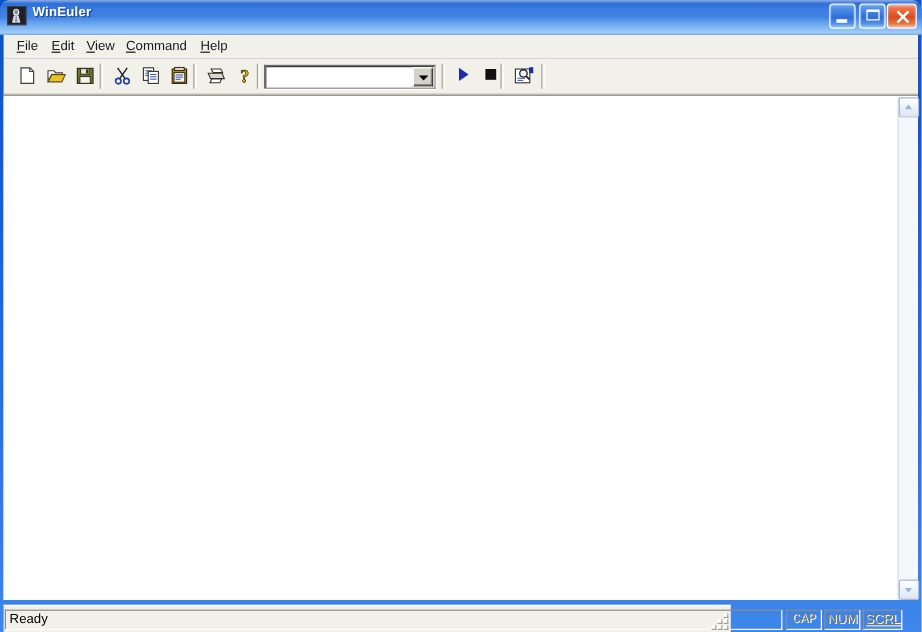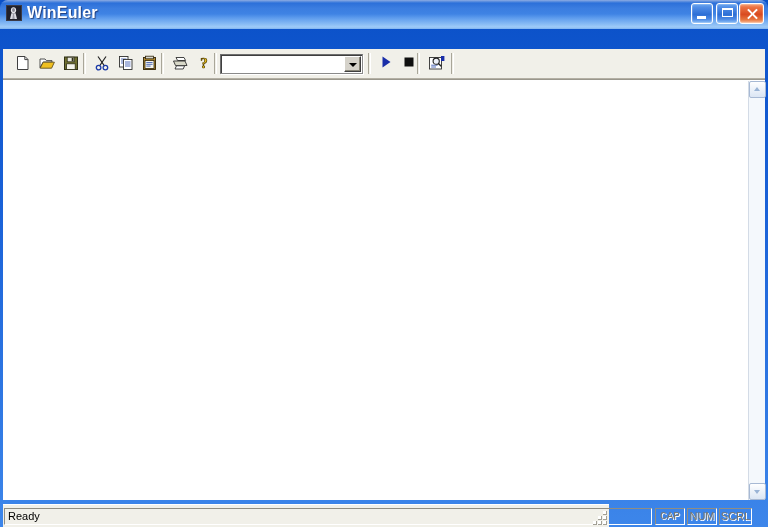--- a/index.html
+++ b/index.html
@@ -59,21 +59,21 @@
     left: 6px; top: 5px;
     width: 16px; height: 16px;
     background: #1c1c24;
     border: 1px solid #3a3a46;
     box-sizing: border-box;
     overflow: hidden;
   }
   .title-text {
     position: absolute;
     left: 27px; top: 4px;
-    font-size: 16px;
+    font-size: 11px;
     font-weight: bold;
     color: #ffffff;
     letter-spacing: 0.2px;
     text-shadow: 1px 1px 1px rgba(0,0,40,0.55);
     white-space: nowrap;
   }
 
   
   .capbtns {
     position: absolute;
@@ -301,21 +301,21 @@
     top: 3px;
     height: 17px;
     width: 30px;
     text-align: center;
     padding-left: 0;
     color: #7a786e;
     text-shadow: 1px 1px 0 #ffffff;
   }
   .ind-cap  { left: 652px; font-family: Liberation Mono, monospace; }
   .ind-num  { left: 684px; }
-  .ind-scrl { left: 716px; width: 33px; }
+  .ind-scrl { left: 716px; width: 33px; text-decoration: underline; }
   .grip {
     position: absolute;
     right: 2px; bottom: 2px;
     width: 14px; height: 14px;
   }
   .grip span {
     position: absolute;
     background: #ffffff;
     border-right: 1px solid #a2a096;
     border-bottom: 1px solid #a2a096;
@@ -350,20 +350,27 @@
       <div class="capbtn max">
         <i></i>
       </div>
       <div class="capbtn close">
         <i></i>
         <u></u>
       </div>
     </div>
   </div>
 
+  <div class="menubar">
+    <div class="menu-item" style="left:6px"><span class="acc">F</span><span>ile</span></div>
+    <div class="menu-item" style="left:35px"><span class="acc">E</span><span>dit</span></div>
+    <div class="menu-item" style="left:64px"><span class="acc">V</span><span>iew</span></div>
+    <div class="menu-item" style="left:97px"><span class="acc">C</span><span>ommand</span></div>
+    <div class="menu-item" style="left:159px"><span class="acc">H</span><span>elp</span></div>
+  </div>
 
   <div class="toolbar">
 
     <div class="tbtn" style="left:8px">
       <svg width="16" height="16" viewBox="0 0 16 16">
         <path d="M2.5 1.5 H10 L13 4.5 V14.5 H2.5 Z" fill="#ffffff" stroke="#404040" stroke-width="1"></path>
         <path d="M9.8 1.6 V4.6 H12.9" fill="none" stroke="#404040" stroke-width="1"></path>
       </svg>
     </div>
 

